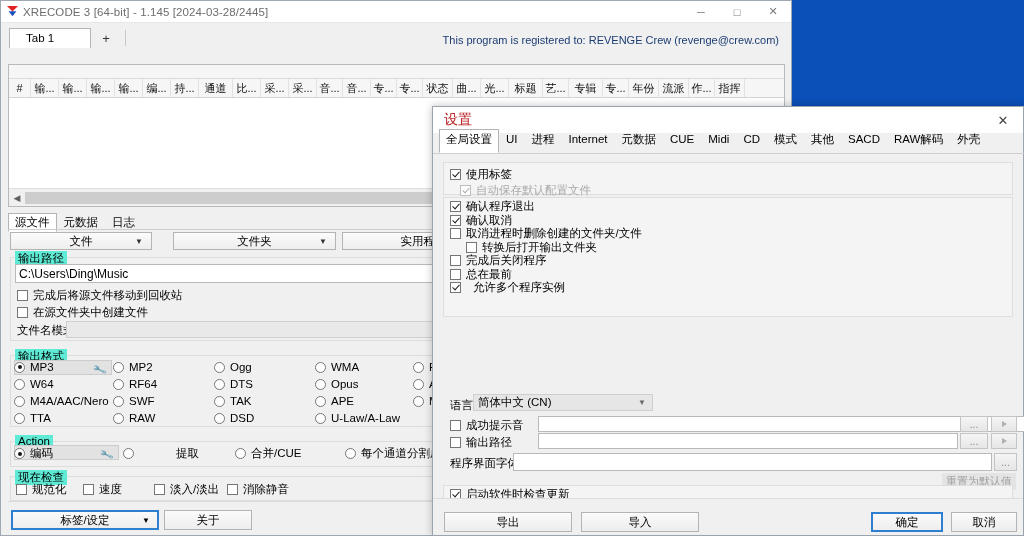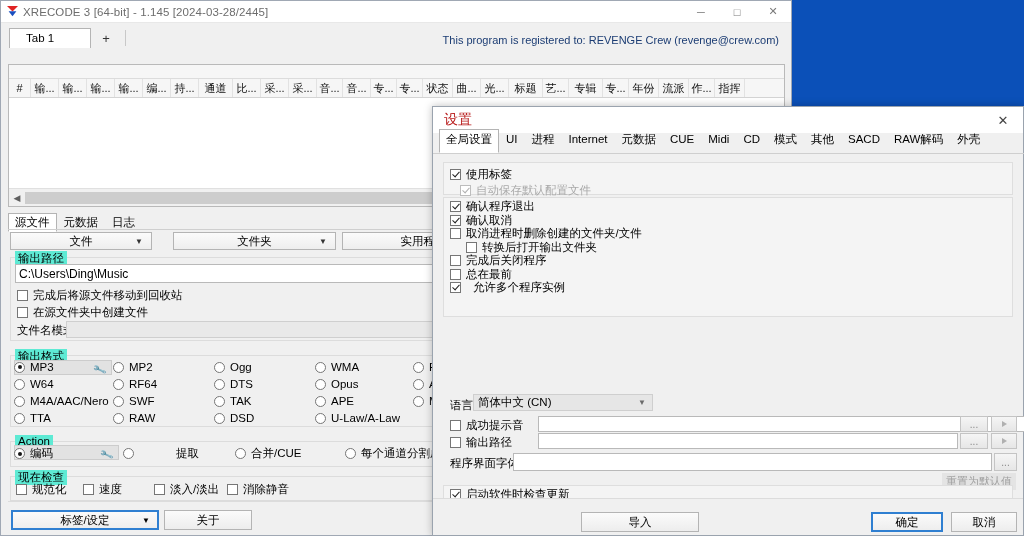--- a/index.html
+++ b/index.html
@@ -507,16 +507,17 @@
     <span class="ckbox on"></span>
     <span>启动软件时检查更新</span>
   </div>
   <div class="ck" style="left:17px;top:393px;">
     <span class="ckbox"></span>
     <span>检查beta版本</span>
   </div>
   <div class="bigbtn" style="left:17px;top:406px;width:118px;height:16px;">现在检查</div>
 
   <div class="dlg-footer"></div>
+  <div class="bigbtn" style="left:11px;top:405px;width:128px;">导出</div>
   <div class="bigbtn" style="left:148px;top:405px;width:118px;">导入</div>
   <div class="bigbtn focus" style="left:438px;top:405px;width:72px;">确定</div>
   <div class="bigbtn" style="left:518px;top:405px;width:66px;">取消</div>
 </div>
 
 </body></html>

